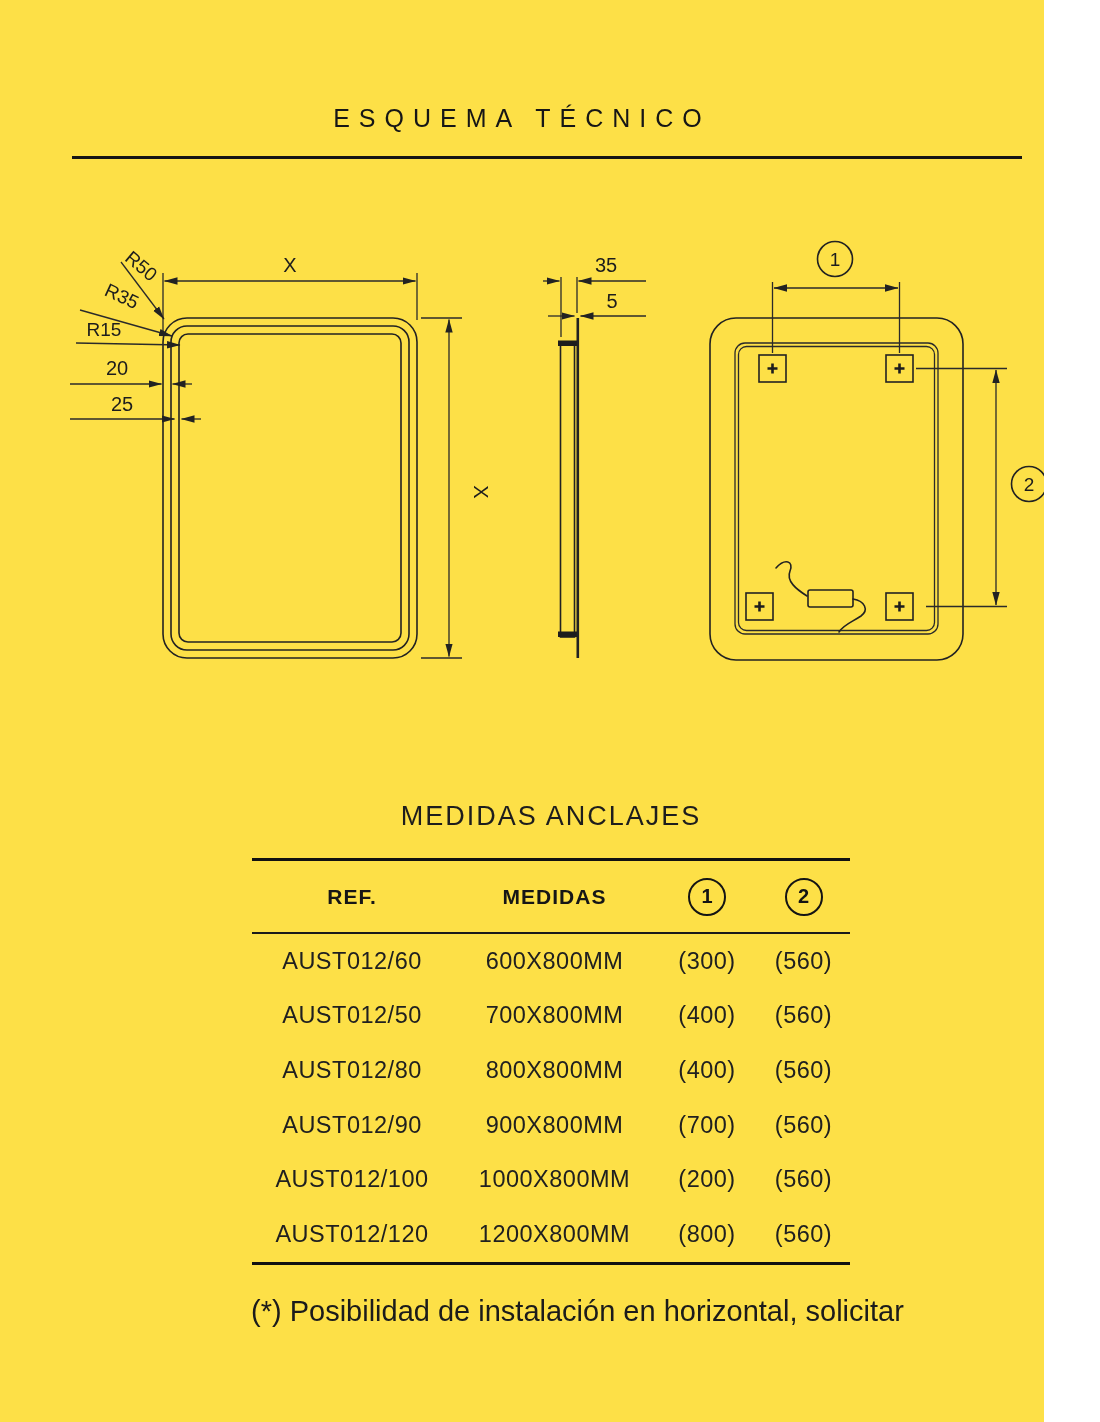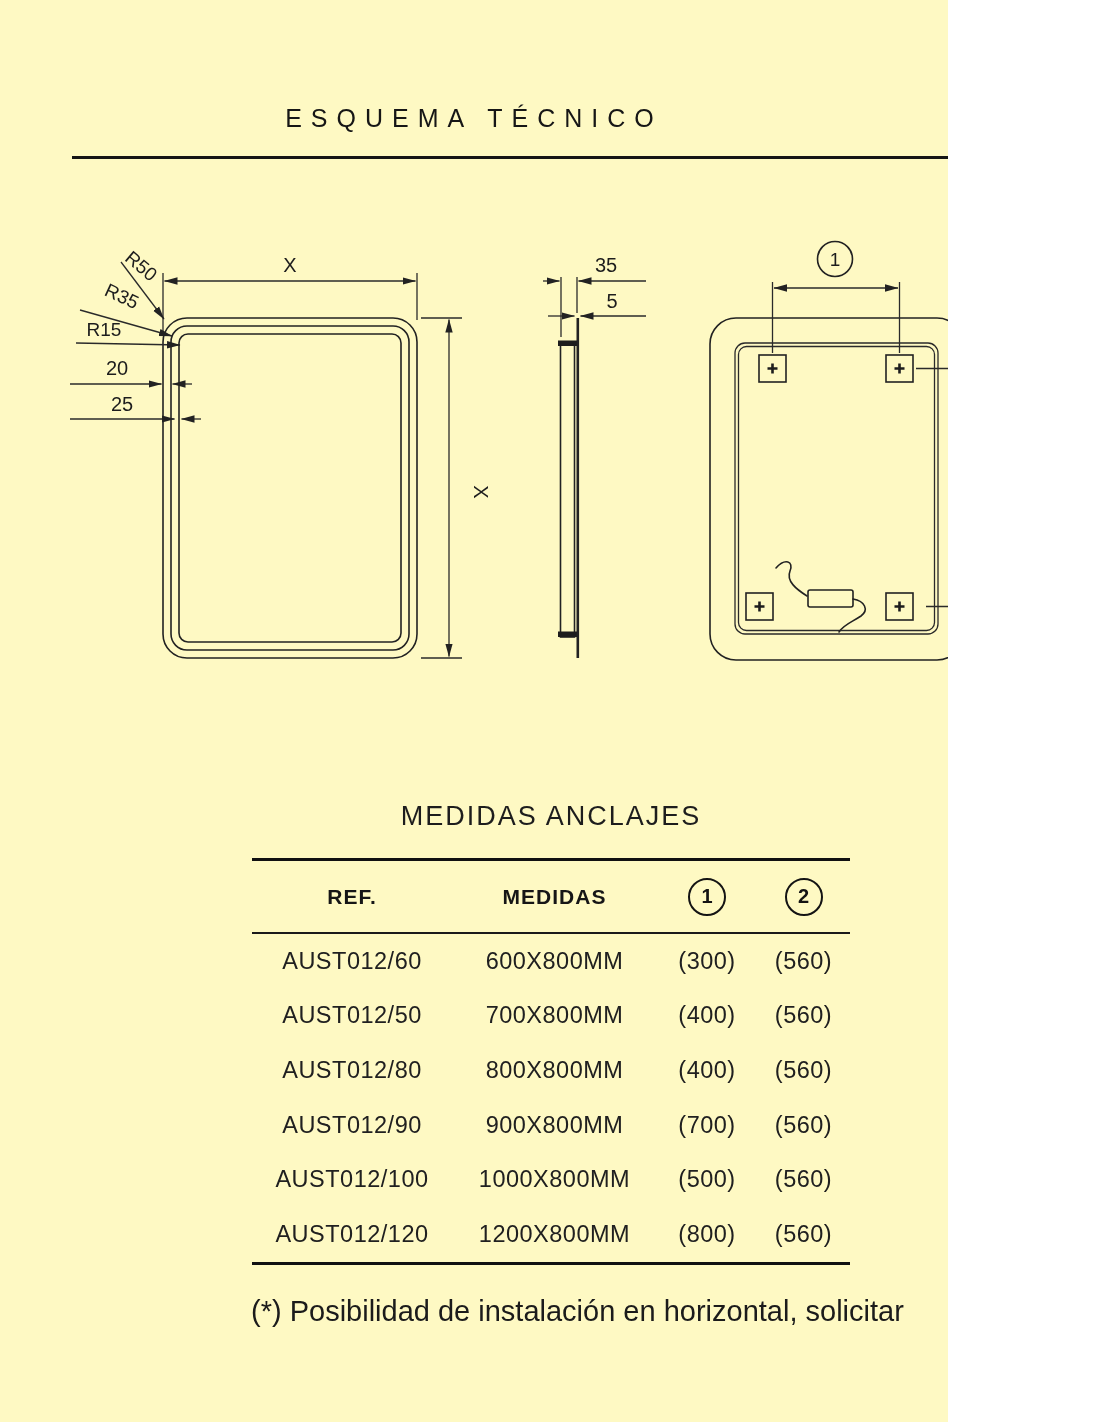--- a/index.html
+++ b/index.html
@@ -1,16 +1,16 @@
 <!DOCTYPE html>
 <html><head>
 <meta charset="utf-8">
 <style>
   html,body{margin:0;padding:0;background:#fff;}
-  #page{position:relative;width:948px;height:1422px;background:#fef9c3;overflow:hidden;
+  #page{position:relative;width:1044px;height:1422px;background:#fde047;overflow:hidden;
         font-family:"Liberation Sans",sans-serif;color:#1a1a1a;}
   .doc-title{position:absolute;top:104px;left:0;width:100%;text-align:center;
              font-size:25px;font-weight:400;letter-spacing:9px;color:#161616;white-space:nowrap;}
   .title-rule{position:absolute;top:156px;left:72px;width:950px;height:3px;background:#151515;}
   #drawing-svg{position:absolute;top:0;left:0;}
   #drawing-svg .ln{stroke:#222;stroke-width:1.6;fill:none;stroke-linecap:round;}
   #drawing-svg .thin{stroke:#2a2a2a;stroke-width:1.3;fill:none;}
   #drawing-svg .fillpart{fill:#1d1d1d;stroke:none;}
   #drawing-svg text{font-family:"Liberation Sans",sans-serif;font-size:20px;fill:#1d1d1d;stroke:none;}
   #drawing-svg text.small{font-size:19px;}
@@ -183,21 +183,21 @@
         </div>
         <div class="t-row t-body-row">
           <div class="c-ref"><span>AUST012/90</span></div>
           <div class="c-med"><span>900X800MM</span></div>
           <div class="c-1"><span>(700)</span></div>
           <div class="c-2"><span>(560)</span></div>
         </div>
         <div class="t-row t-body-row">
           <div class="c-ref"><span>AUST012/100</span></div>
           <div class="c-med"><span>1000X800MM</span></div>
-          <div class="c-1"><span>(500)</span></div>
+          <div class="c-1"><span>(200)</span></div>
           <div class="c-2"><span>(560)</span></div>
         </div>
         <div class="t-row t-body-row">
           <div class="c-ref"><span>AUST012/120</span></div>
           <div class="c-med"><span>1200X800MM</span></div>
           <div class="c-1"><span>(800)</span></div>
           <div class="c-2"><span>(560)</span></div>
         </div>
       </div>
     <div class="rule-thick"></div>

